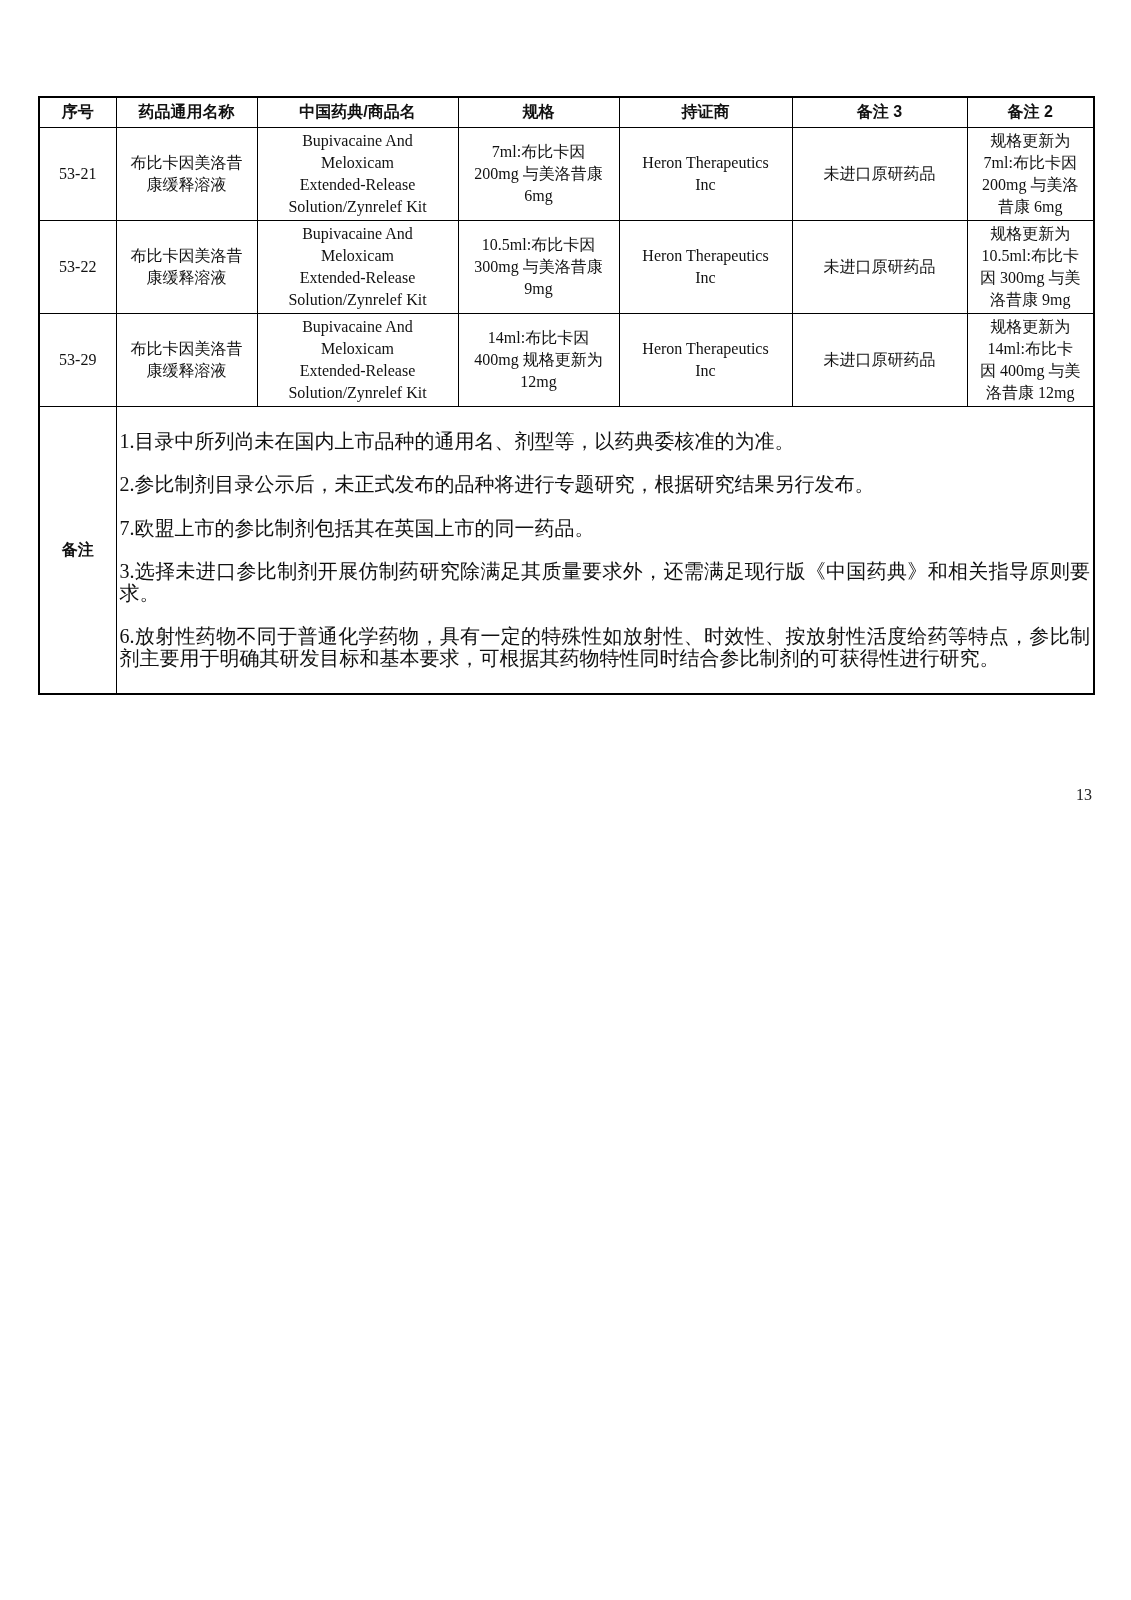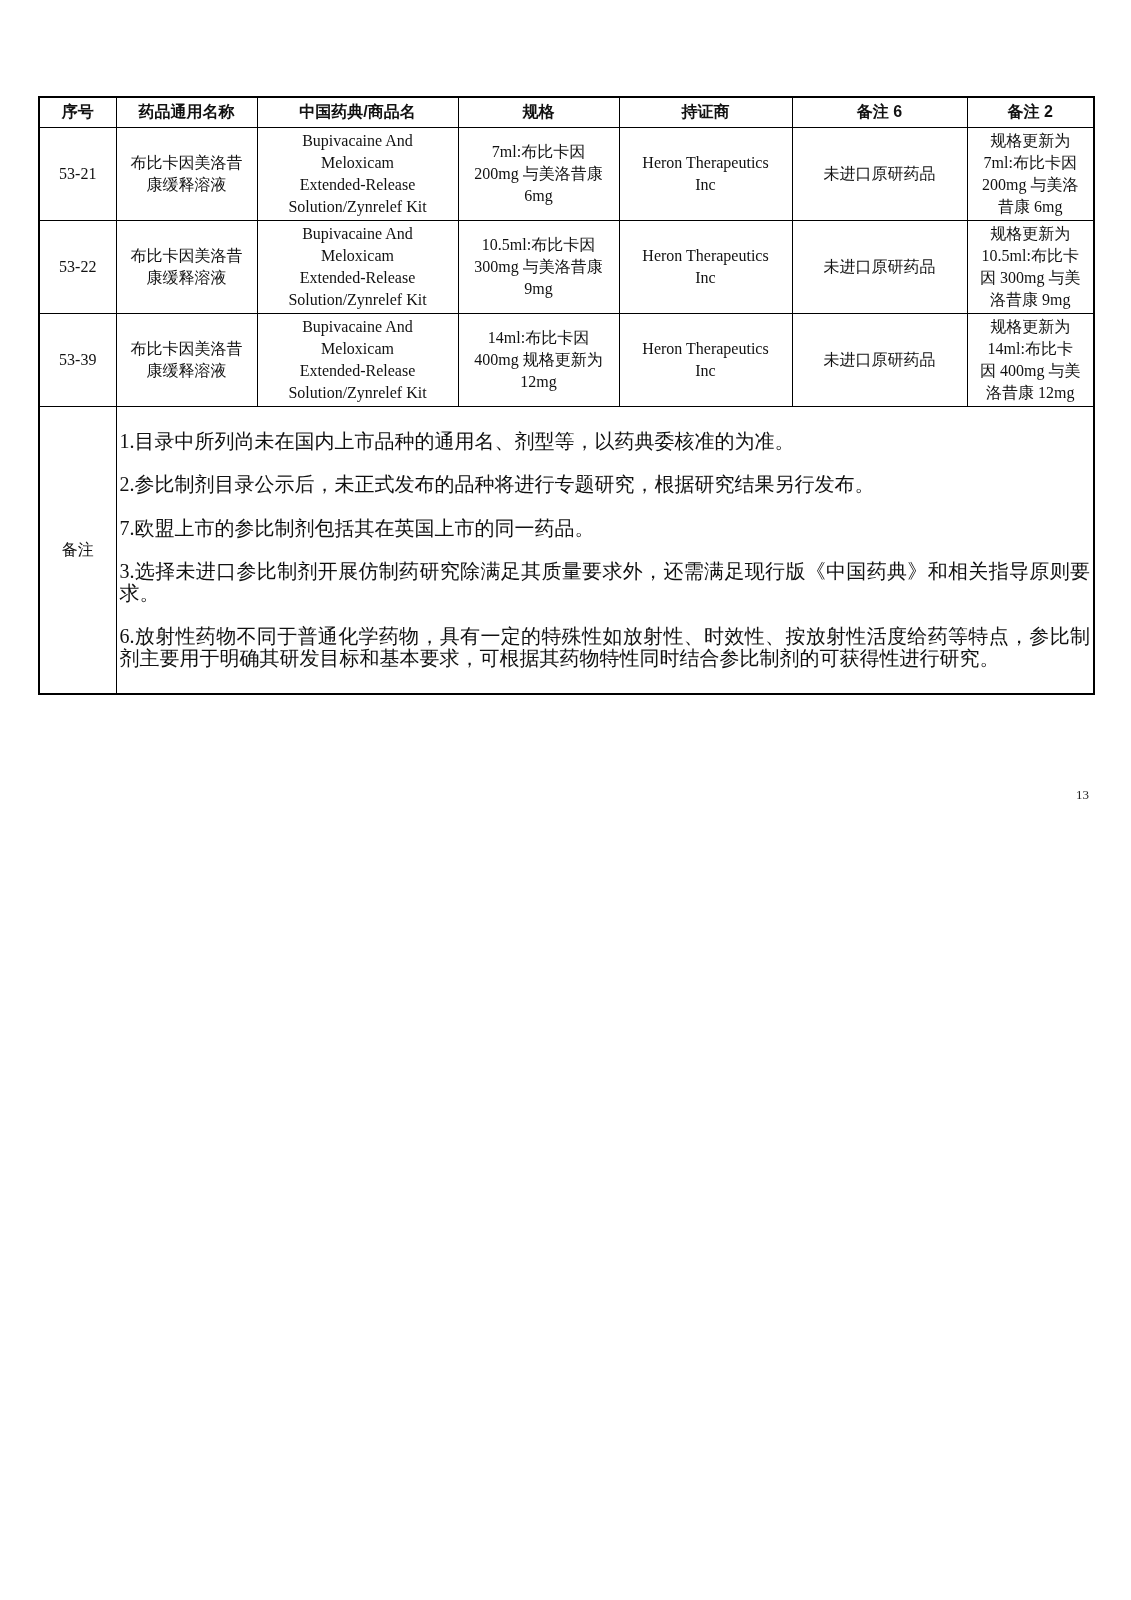--- a/index.html
+++ b/index.html
@@ -37,37 +37,37 @@
     font-family:"Liberation Sans","DejaVu Sans",sans-serif;
     font-weight:bold;
     font-size:16px;
     height:30px;
     line-height:18px;
     white-space:nowrap;
     overflow:hidden;
   }
   tr.data-row { height:91px; }
   tr.footer-row { height:133px; }
-  td.notes-label { text-align:center; }
+  td.notes-label { text-align:center;font-weight:bold; }
   td.notes-cell {
     text-align:left;
     vertical-align:middle;
     padding:3px 6px 3px 7px;
     white-space:normal;
   }
   td.notes-cell .note-line {
     font-size:20px;
     line-height:21.5px;
     text-align:justify;
   }
   .page-number {
     position:absolute;
     left:1076px;
     top:787px;
-    font-size:13px;
+    font-size:16px;
     line-height:15px;
     font-family:"Liberation Serif","DejaVu Serif",serif;
     color:#222;
   }
 </style>
 </head>
 <body>
 
 <div class="page">
 
@@ -81,21 +81,21 @@
       <col style="width:175px">
       <col style="width:127px">
     </colgroup>
     <tbody>
         <tr>
       <th>序号</th>
       <th>药品通用名称</th>
       <th>中国药典/商品名</th>
       <th>规格</th>
       <th>持证商</th>
-      <th>备注 6</th>
+      <th>备注 3</th>
       <th>备注 2</th>
     </tr>
     <tr class="data-row">
       <td>53-21</td>
       <td>布比卡因美洛昔
 康缓释溶液</td>
       <td>Bupivacaine And
 Meloxicam
 Extended-Release
 Solution/Zynrelef Kit</td>
@@ -123,21 +123,21 @@
 9mg</td>
       <td>Heron Therapeutics
 Inc</td>
       <td>未进口原研药品</td>
       <td>规格更新为
 10.5ml:布比卡
 因 300mg 与美
 洛昔康 9mg</td>
     </tr>
     <tr class="data-row">
-      <td>53-39</td>
+      <td>53-29</td>
       <td>布比卡因美洛昔
 康缓释溶液</td>
       <td>Bupivacaine And
 Meloxicam
 Extended-Release
 Solution/Zynrelef Kit</td>
       <td>14ml:布比卡因
 400mg 规格更新为
 12mg</td>
       <td>Heron Therapeutics

